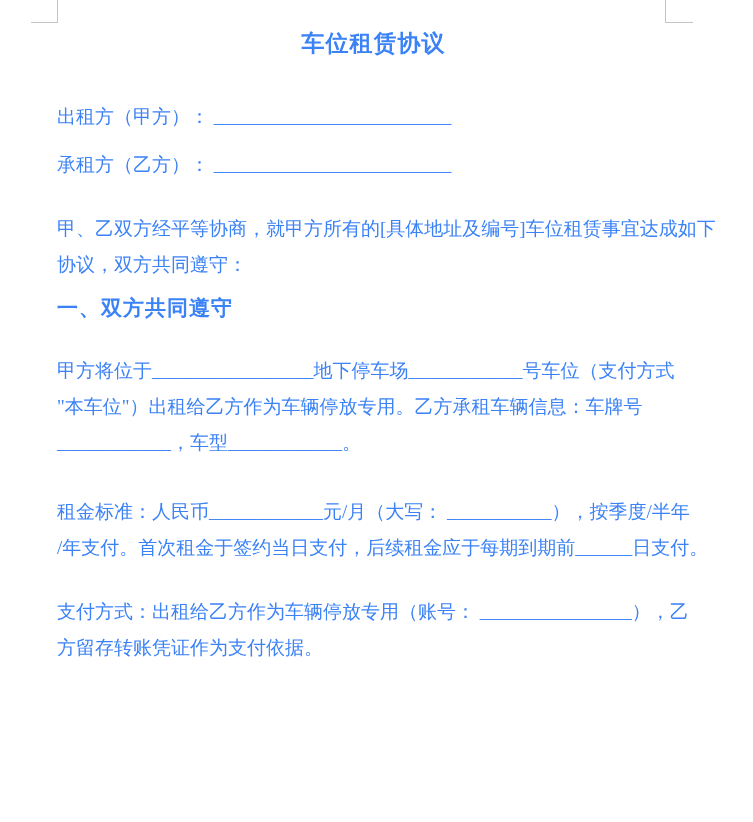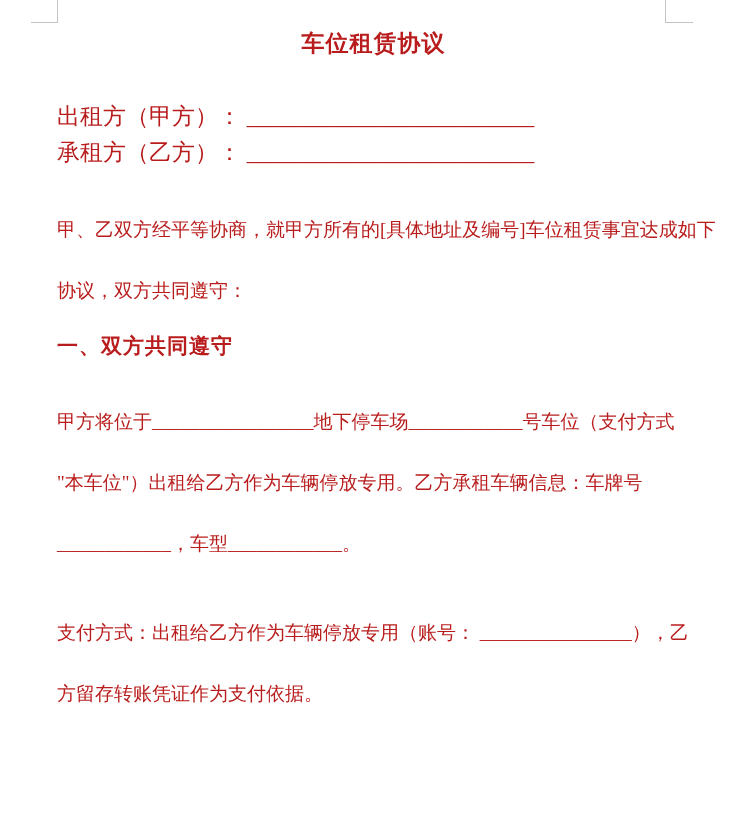--- a/index.html
+++ b/index.html
@@ -1,21 +1,21 @@
 <!DOCTYPE html>
 <html><head>
 <meta charset="utf-8">
 <style>
   html, body { margin: 0; padding: 0; background: #ffffff; }
   .page {
     position: relative;
     width: 753px;
     height: 822px;
     background: #ffffff;
-    color: #b91c1c;
+    color: #3b82f6;
     font-family: "Liberation Serif", "DejaVu Serif", serif;
     overflow: hidden;
   }
   
   .crop-mark { position: absolute; top: 0; }
   .crop-tl {
     left: 31px; width: 26px; height: 22px;
     border-right: 1px solid #c4c4c4;
     border-bottom: 1px solid #c4c4c4;
   }
@@ -34,30 +34,30 @@
     margin-top: 32px;
     font-size: 23px;
     line-height: 24px;
     font-weight: bold;
     text-align: center;
     width: 633px;
     letter-spacing: 1px;
   }
   .party {
     margin: 0;
-    font-size: 23px;
+    font-size: 19px;
     line-height: 20px;
     white-space: pre-line;
   }
   .party-a { margin-top: 51px; }
-  .party-b { margin-top: 16px; }
+  .party-b { margin-top: 28px; }
   .para {
     margin: 0;
     font-size: 19px;
-    line-height: 61px;
+    line-height: 36px;
     white-space: pre-line;
   }
   .preamble { margin-top: 36px; }
   .section-heading {
     margin: 0;
     font-size: 21px;
     line-height: 22px;
     font-weight: bold;
     letter-spacing: 1px;
   }
@@ -86,18 +86,20 @@
     <p class="para preamble">甲、乙双方经平等协商，就甲方所有的[具体地址及编号]车位租赁事宜达成如下
 协议，双方共同遵守：</p>
 
     <h2 class="section-heading heading-1">一、双方共同遵守</h2>
 
     <p class="para para-s1">甲方将位于_________________地下停车场____________号车位（支付方式
 "本车位"）出租给乙方作为车辆停放专用。乙方承租车辆信息：车牌号
 ____________，车型____________。</p>
 
 
+    <p class="para para-s2a">租金标准：人民币____________元/月（大写： ___________），按季度/半年
+/年支付。首次租金于签约当日支付，后续租金应于每期到期前______日支付。</p>
 
     <p class="para para-s2b">支付方式：出租给乙方作为车辆停放专用（账号： ________________），乙
 方留存转账凭证作为支付依据。</p>
 
   </div>
 </div>
 
 </body></html>

